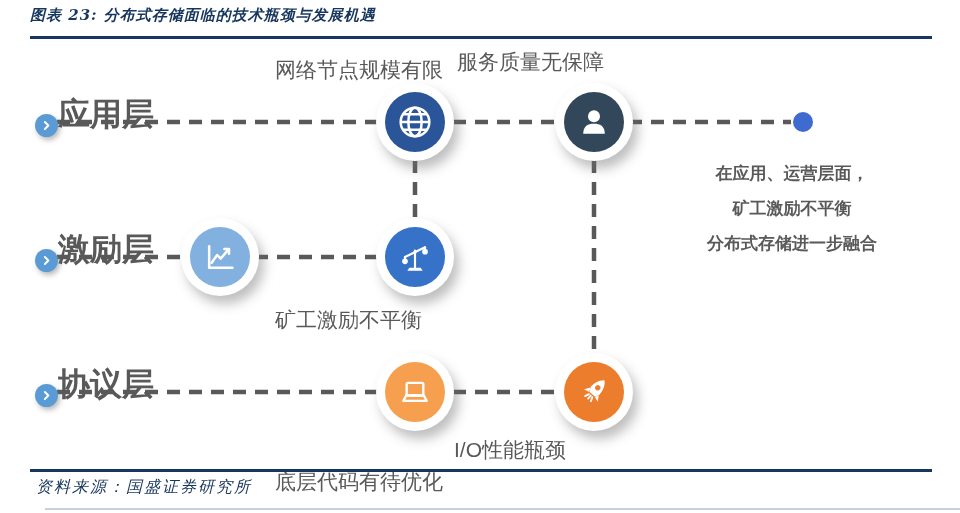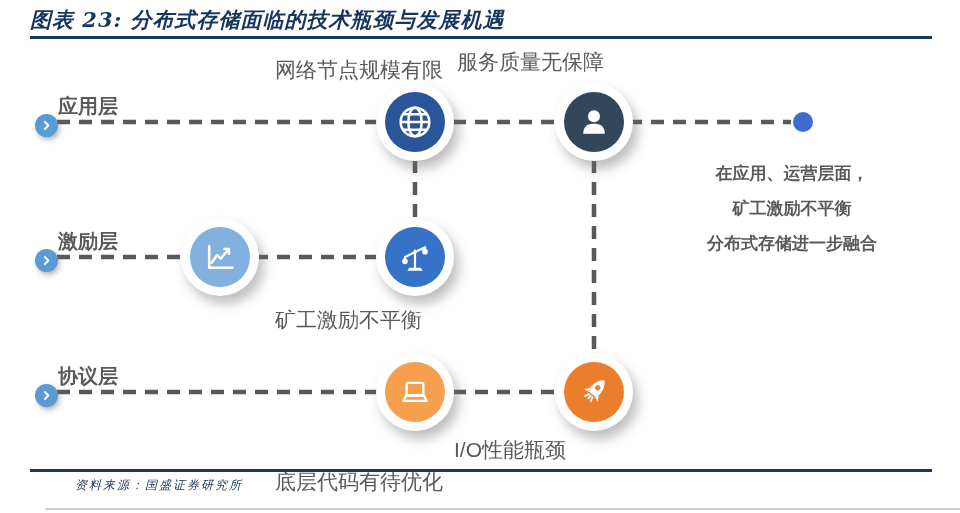--- a/index.html
+++ b/index.html
@@ -3,30 +3,30 @@
 <meta charset="utf-8">
 <style>
   html,body { margin:0; padding:0; background:#fff; }
   .canvas {
     position:relative; width:960px; height:513px; background:#ffffff;
     font-family:"Liberation Sans","DejaVu Sans",sans-serif; overflow:hidden;
   }
   .figure-title {
     position:absolute; left:30px; top:6px;
     font-family:"DejaVu Serif","Liberation Serif",serif;
-    font-style:italic; font-weight:bold; font-size:21px; color:#17365d;
+    font-style:italic; font-weight:bold; font-size:15px; color:#17365d;
     letter-spacing:1px; white-space:nowrap;
   }
   .rule-top    { position:absolute; left:30px; top:36px;  width:902px; height:3px; background:#17375e; }
   .rule-bottom { position:absolute; left:30px; top:469px; width:902px; height:3px; background:#17375e; }
   .rule-faint  { position:absolute; left:45px; top:508px; width:915px; height:2px; background:#c5cfe0; }
   .source-line {
     position:absolute; left:36px; top:477px;
     font-family:"DejaVu Serif","Liberation Serif",serif;
-    font-style:italic; font-size:12px; color:#17365d; letter-spacing:2px; white-space:nowrap;margin-left:39px;
+    font-style:italic; font-size:16px; color:#17365d; letter-spacing:2px; white-space:nowrap;
   }
   svg.lines { position:absolute; left:0; top:0; }
   .dash { stroke:#595959; stroke-width:4.5; stroke-dasharray:13 9; fill:none; }
   .node {
     position:absolute; width:78px; height:78px; border-radius:50%; background:#ffffff;
     box-shadow:5px 8px 12px rgba(110,110,110,0.45);
     display:flex; align-items:center; justify-content:center;
   }
   .node-inner {
     width:60px; height:60px; border-radius:50%;
@@ -36,21 +36,21 @@
     position:absolute; width:23px; height:23px; border-radius:50%;
     display:flex; align-items:center; justify-content:center;
     box-shadow:2px 3px 5px rgba(120,120,120,0.5);
   }
   .end-dot { position:absolute; left:793px; top:112px; width:20px; height:20px; border-radius:50%; }
   .node-label {
     position:absolute; width:280px; text-align:left;
     font-weight:normal; font-size:21px; color:#595959; white-space:nowrap;
   }
   .layer-label {
-    position:absolute; left:58px; font-weight:bold; font-size:20px; color:#595959; white-space:nowrap;
+    position:absolute; left:58px; font-weight:bold; font-size:32px; color:#595959; white-space:nowrap;
   }
   .annotation {
     position:absolute; left:650px; top:156px; width:284px; text-align:center;
     font-weight:bold; font-size:17px; line-height:35px; color:#595959;
   }
 </style>
 </head>
 <body>
 
 <div class="canvas">

